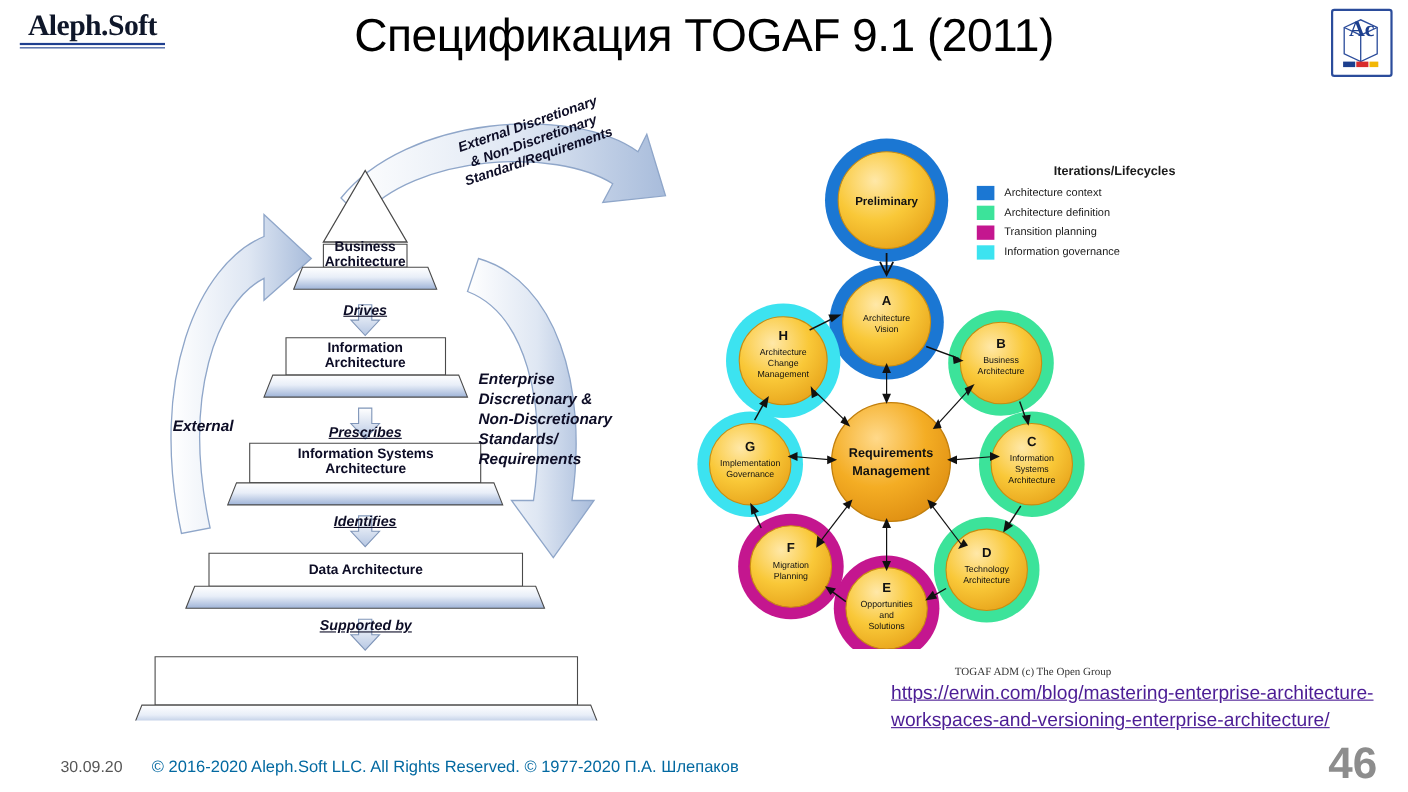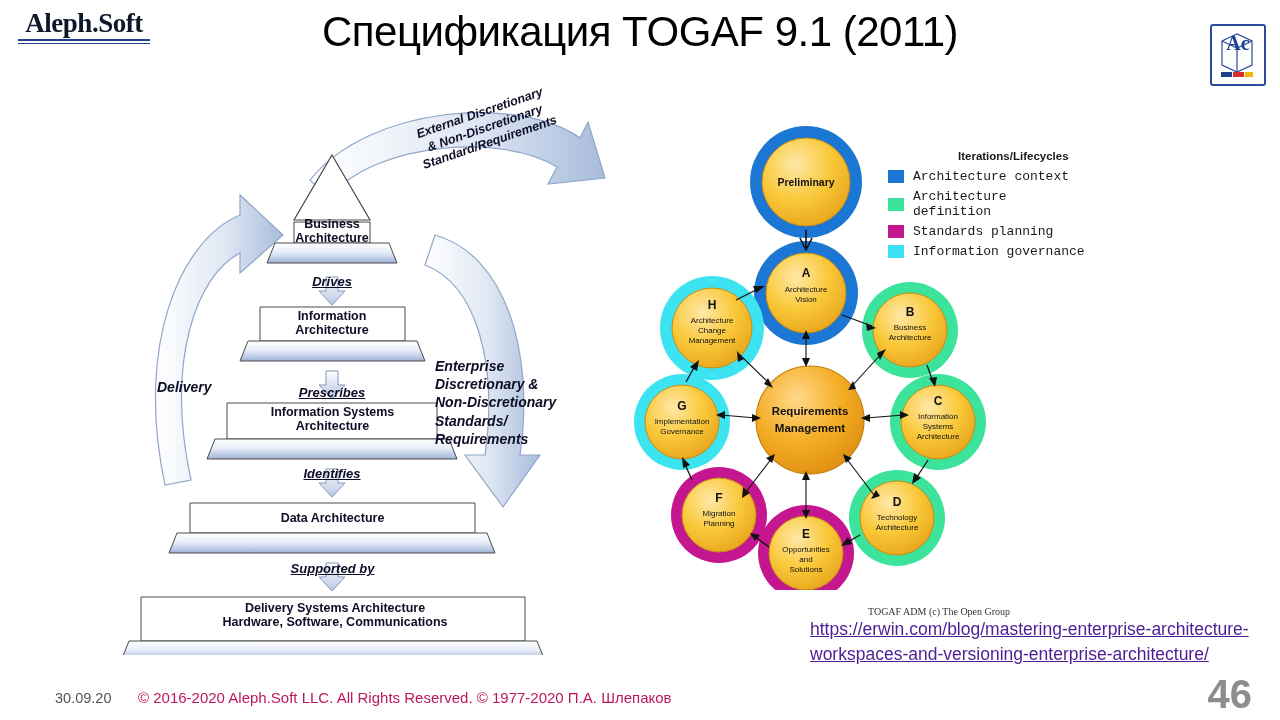--- a/index.html
+++ b/index.html
@@ -61,21 +61,21 @@
     font-size: 42px;
     font-weight: normal;
     color: #000000;
     font-family: "Liberation Sans", sans-serif;
     letter-spacing: -0.5px;
   }
 
   .corner-logo {
     position: absolute;
     right: 14px;
-    top: 24px;
+    top: 8px;
     width: 52px;
     height: 58px;
     border: 2px solid #2b4c9b;
     border-radius: 3px;
     background: #ffffff;
   }
   .corner-logo .cube {
     position: absolute;
     left: 6px;
     top: 5px;
@@ -187,23 +187,22 @@
     align-items: center;
     margin-bottom: 5px;
   }
   .legend-swatch {
     width: 16px;
     height: 13px;
     margin-right: 9px;
     flex: 0 0 auto;
   }
   .legend-label {
-    font-size: 13px;
+    font-size: 10px;
     color: #1a1a1a;
-    font-family: Liberation Mono, monospace;
   }
   .adm-credit {
     position: absolute;
     left: 248px;
     top: 448px;
     font-size: 10px;
     color: #333;
     font-family: Liberation Serif, serif;
     margin-top: 48px;
   }
@@ -240,21 +239,21 @@
     top: 690px;
     font-size: 14.5px;
     color: #555555;
     font-family: "Liberation Sans", sans-serif;
   }
   .footer-copy {
     position: absolute;
     left: 138px;
     top: 689px;
     font-size: 15px;
-    color: #be185d;
+    color: #0369a1;
     font-family: "Liberation Sans", sans-serif;
   }
   .page-number {
     position: absolute;
     right: 28px;
     top: 672px;
     font-size: 40px;
     font-weight: bold;
     color: #8d8d8d;
     font-family: "Liberation Sans", sans-serif;
@@ -350,33 +349,30 @@
     <div class="pyr-verb" style="left:166px; top:290px; width:122px;">Prescribes</div>
 
     <div class="pyr-label" style="left:130px; top:310px; width:195px;">
       <span>Information Systems</span><br><span>Architecture</span>
     </div>
     <div class="pyr-verb" style="left:172px; top:371px; width:110px;">Identifies</div>
 
     <div class="pyr-label" style="left:130px; top:416px; width:195px;">Data Architecture</div>
     <div class="pyr-verb" style="left:160px; top:466px; width:135px;">Supported by</div>
 
-    <div class="pyr-label" style="left:50px; top:506px; width:360px;">
-      <span>Delivery Systems Architecture</span><br><span>Hardware, Software, Communications</span>
-    </div>
-
-    <div class="pyr-side" style="left:330px; top:240px; width:165px;margin-top:22px;">
+
+    <div class="pyr-side" style="left:330px; top:240px; width:165px;">
       <span>Enterprise</span><br>
       <span>Discretionary &amp;</span><br>
       <span>Non-Discretionary</span><br>
       <span>Standards/</span><br>
       <span>Requirements</span>
     </div>
 
-    <div class="pyr-feedback" style="left:52px; top:284px;">Delivery</div>
+    <div class="pyr-feedback" style="left:52px; top:284px;">External</div>
   </div>
 
   <div class="adm-wrap">
     <svg class="adm-svg" width="480" height="480" viewBox="0 0 480 480">
       <defs>
         <radialGradient id="goldg" cx="38%" cy="30%" r="75%">
           <stop offset="0%" stop-color="#ffe8a8"></stop>
           <stop offset="55%" stop-color="#f9c838"></stop>
           <stop offset="100%" stop-color="#e8a51c"></stop>
         </radialGradient>
@@ -503,21 +499,21 @@
       <div class="legend-row">
         <span class="legend-swatch" style="background:#1b77d3;"></span>
         <span class="legend-label">Architecture context</span>
       </div>
       <div class="legend-row">
         <span class="legend-swatch" style="background:#3ce39a;"></span>
         <span class="legend-label">Architecture definition</span>
       </div>
       <div class="legend-row">
         <span class="legend-swatch" style="background:#c4168f;"></span>
-        <span class="legend-label">Standards planning</span>
+        <span class="legend-label">Transition planning</span>
       </div>
       <div class="legend-row">
         <span class="legend-swatch" style="background:#3ce3f0;"></span>
         <span class="legend-label">Information governance</span>
       </div>
     </div>
 
     <div class="adm-credit">TOGAF ADM (c) The Open Group</div>
   </div>
 

